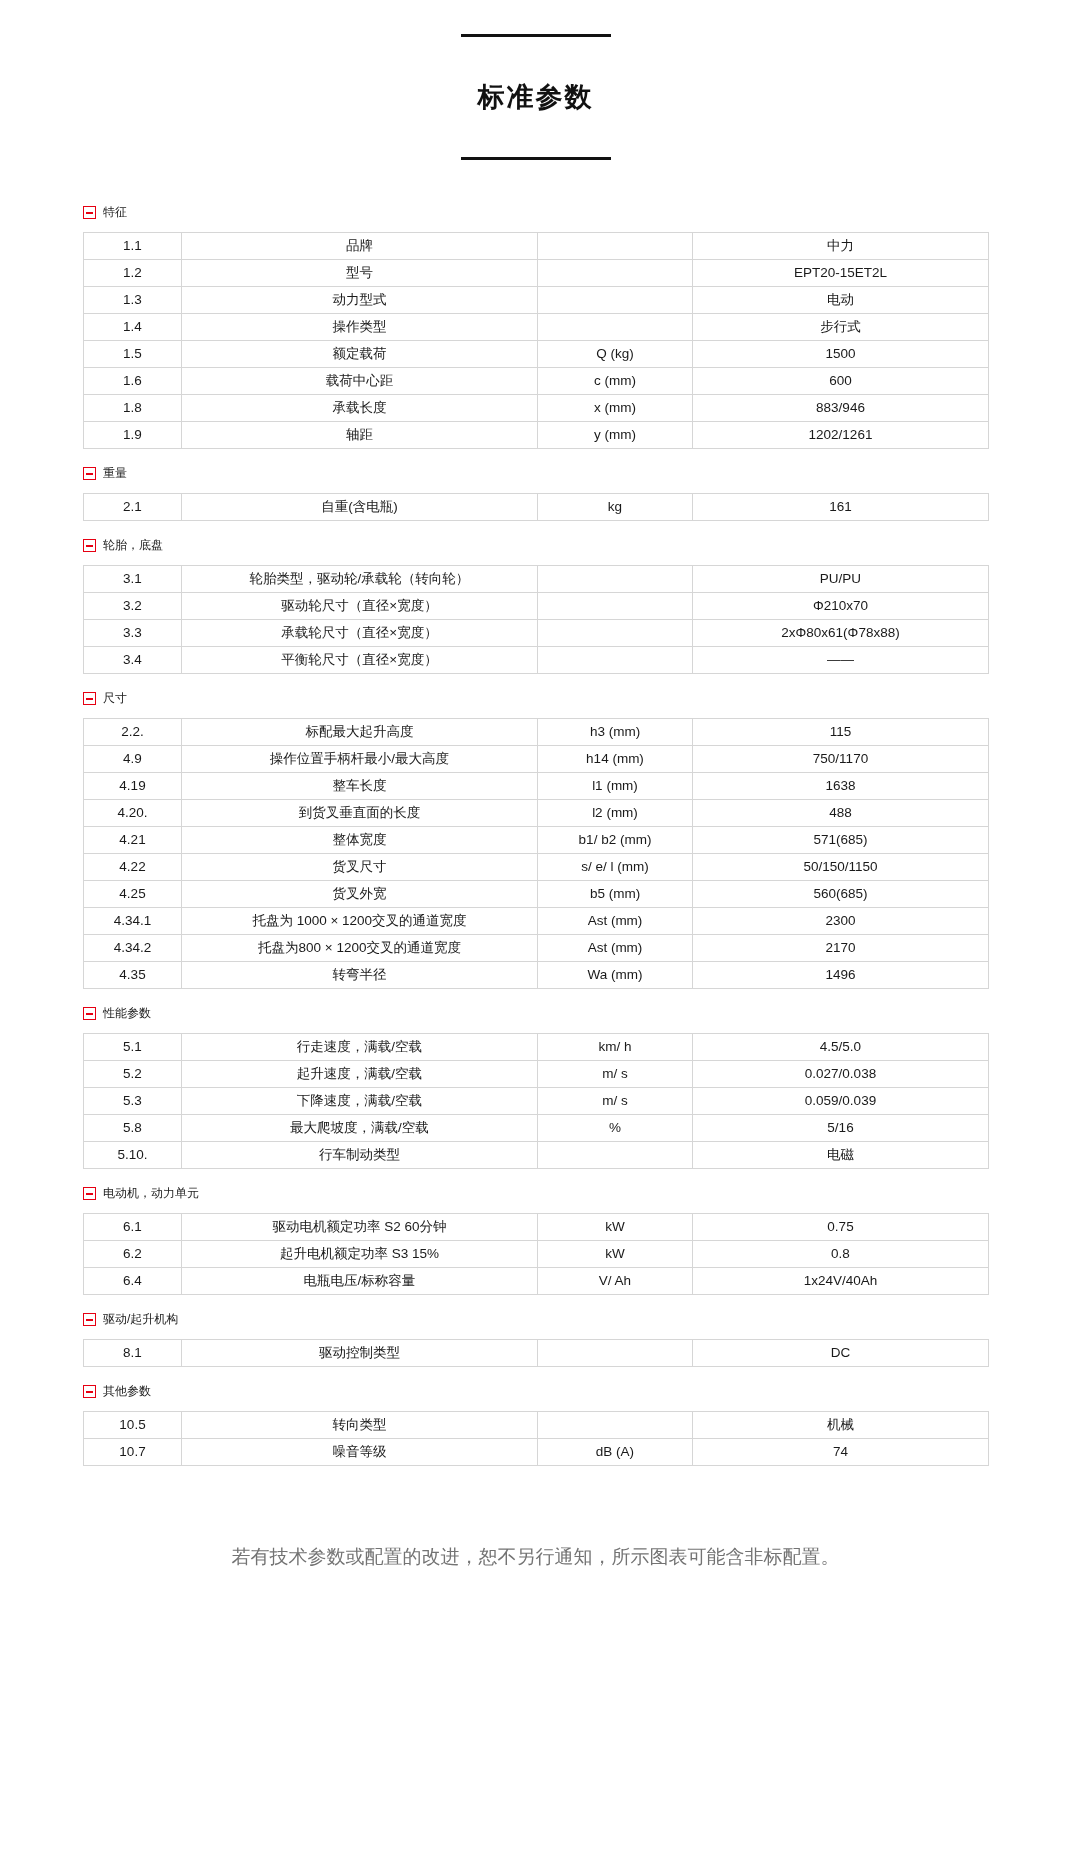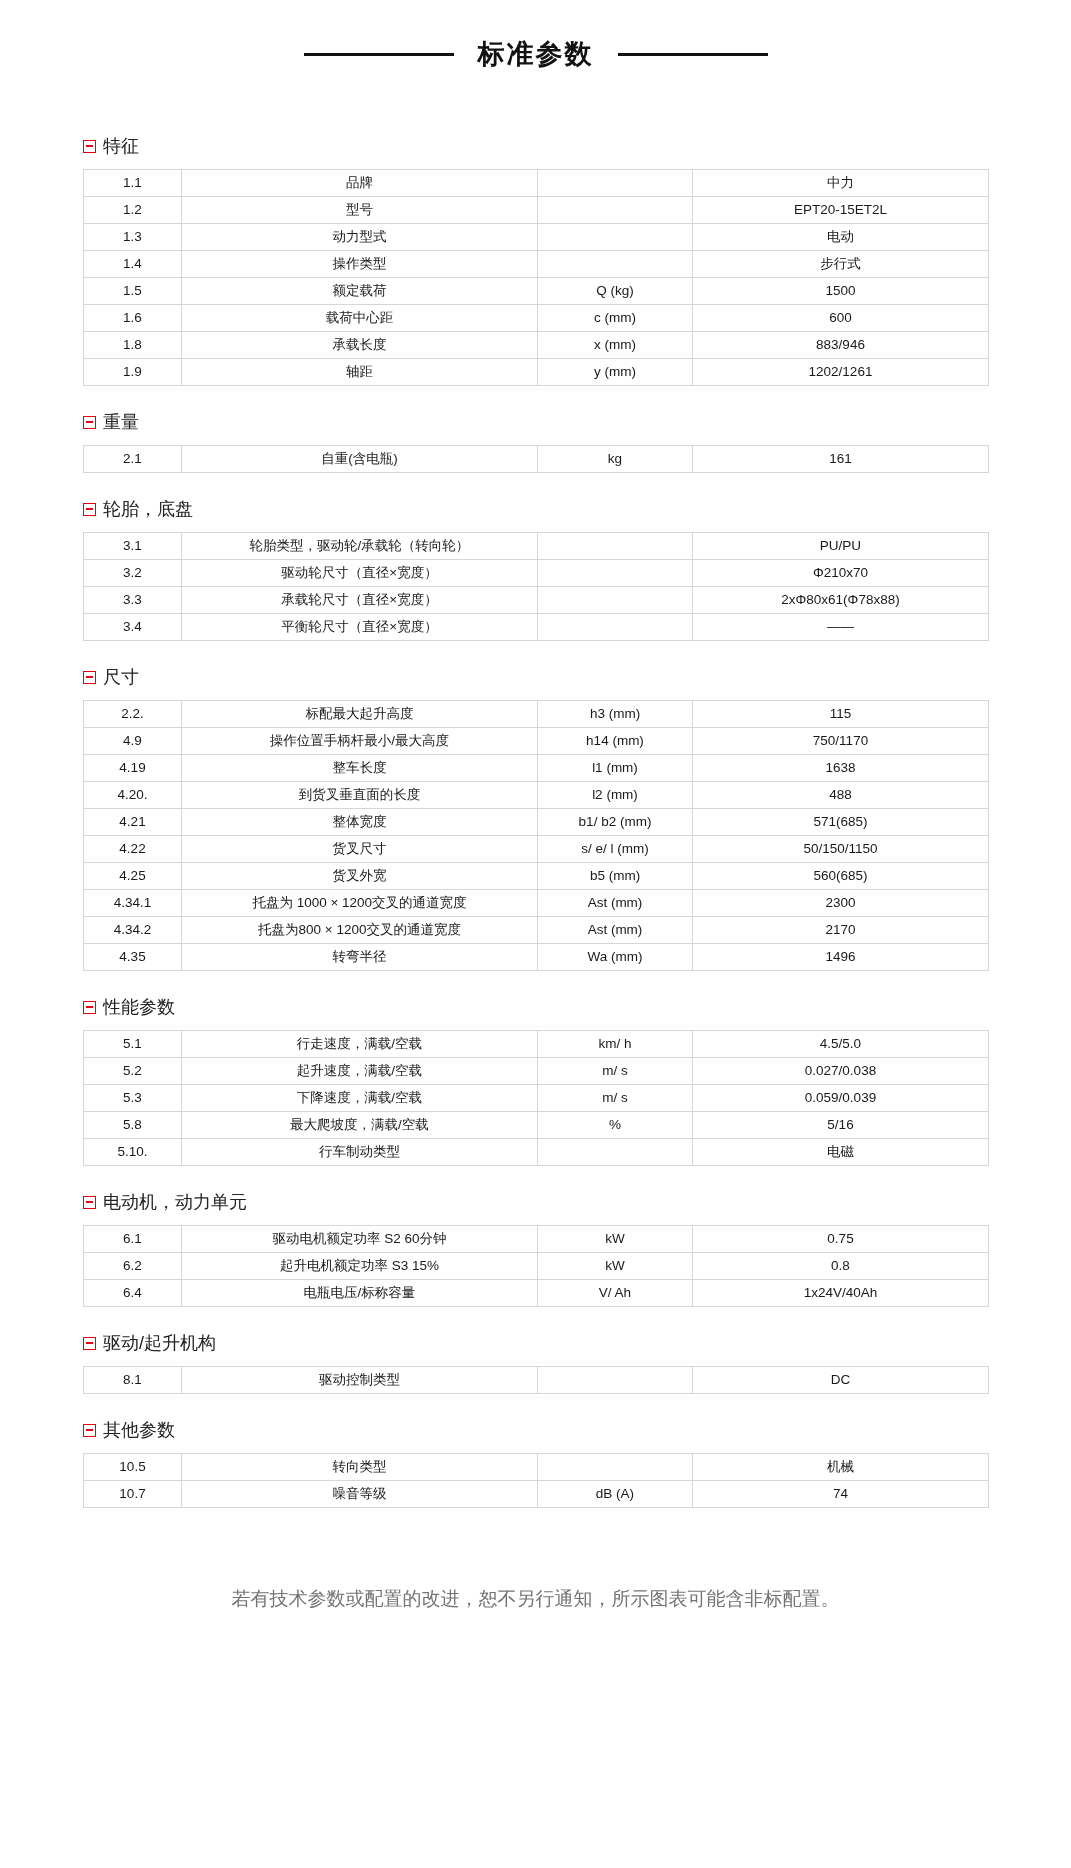--- a/index.html
+++ b/index.html
@@ -13,22 +13,23 @@
     min-height: 1868px;
     color: #1a1a1a;
   }
 
   
   .title-wrap {
     display: flex;
     align-items: center;
     justify-content: center;
     gap: 24px;
-    padding-top: 18px;
+    padding-top: 34px;
     padding-bottom: 22px;
+    flex-direction: column;
   }
   .title-rule {
     width: 150px;
     height: 3px;
     background: #111111;
   }
   .page-title {
     font-size: 27px;
     font-weight: bold;
     letter-spacing: 2px;
@@ -78,21 +79,21 @@
     cursor: pointer;
     white-space: nowrap;
   }
 
   
   .section-head {
     display: flex;
     align-items: center;
     gap: 7px;
     margin: 22px 0 11px 0;
-    font-size: 18px;
+    font-size: 12px;
     color: #222222;
     cursor: pointer;
     user-select: none;
   }
   .minus-box {
     display: inline-flex;
     align-items: center;
     justify-content: center;
     width: 13px;
     height: 13px;
@@ -101,21 +102,21 @@
     flex: 0 0 auto;
   }
   .minus-box i {
     display: block;
     width: 7px;
     height: 2px;
     background: #e60012;
   }
 
   .block { margin-bottom: 16px; }
-  .block + .section-head { margin-top: 24px; }
+  .block + .section-head { margin-top: 8px; }
 
   
   .foot-note {
     text-align: center;
     font-size: 19px;
     color: #737373;
     padding-top: 62px;
     padding-bottom: 26px;
   }
 </style>

